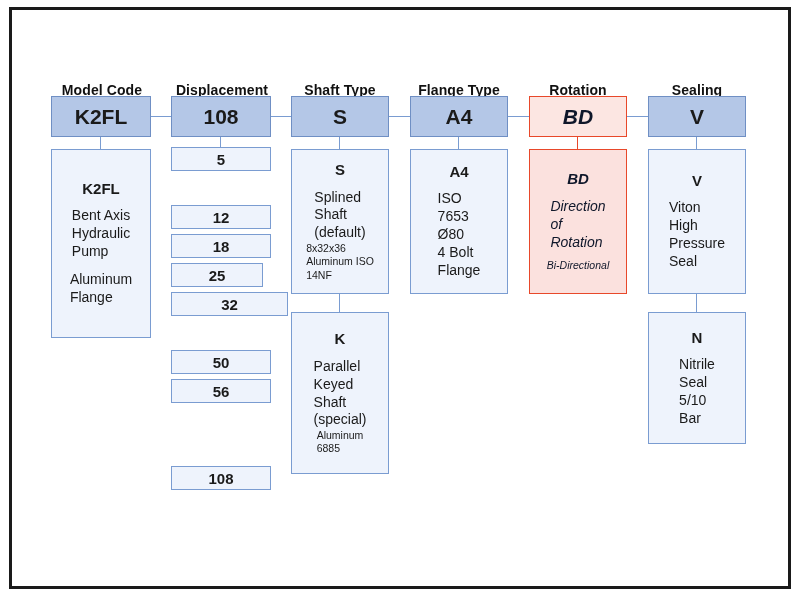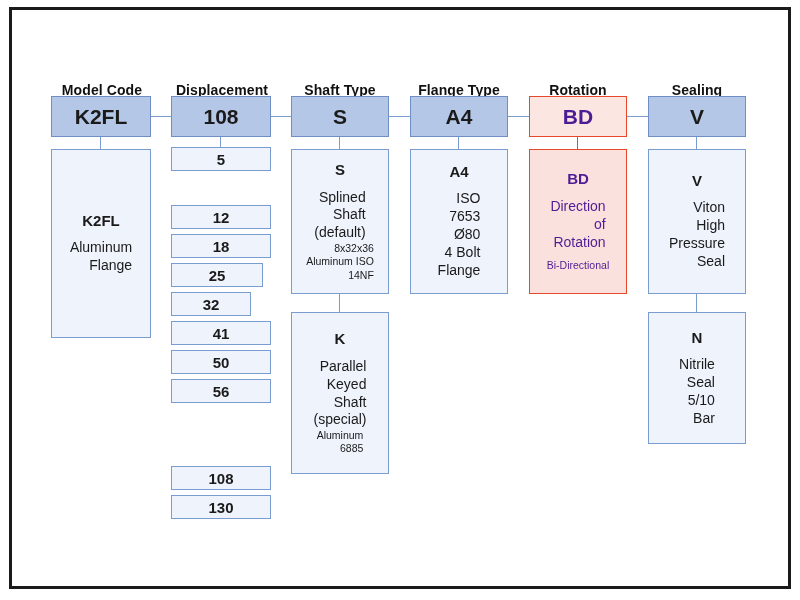--- a/index.html
+++ b/index.html
@@ -32,21 +32,21 @@
     color: #111111;
     letter-spacing: 0.1px;
     white-space: nowrap;
   }
 
   
   .box {
     position: absolute;
     border: 1.3px solid #7a9cd1;
     background: #eef3fc;
-    text-align: right;
+    text-align: left;
     color: #1a1a1a;
     display: flex;
     flex-direction: column;
     align-items: center;
     justify-content: center;
   }
   .box.header {
     background: #b4c7e7;
     border: 1.3px solid #6f8fc4;
   }
@@ -54,21 +54,21 @@
     font-size: 21px;
     font-weight: bold;
     line-height: 1.1;
   }
   .box.red {
     background: #fbe1de;
     border: 1.6px solid #e8482a;
     color: #ef3b1f;
   }
   .box.red.header { background: #fce6e2; }
-  .box.red .code, .box.red .sub, .box.red .sub-small { color: #4c1d95; }
+  .box.red .code, .box.red .sub, .box.red .sub-small { color: #0f172a; font-style: italic; }
 
   .code {
     font-size: 15px;
     font-weight: bold;
     line-height: 1.15;
   }
   .sub {
     font-size: 14px;
     line-height: 1.28;
     margin-top: 10px;
@@ -124,40 +124,43 @@
   <div class="hline" style="left:508px; top:116px; width:22px;"></div>
   <div class="hline" style="left:626px; top:116px; width:23px;"></div>
 
   <div class="box header" style="left:51px; top:96px; width:100px; height:41px;">
     <span class="code">K2FL</span>
   </div>
   <div class="vline" style="left:100px; top:137px; height:12px;"></div>
   <div class="box" style="left:51px; top:149px; width:100px; height:189px;">
     <span class="code">K2FL</span>
     <span class="sub">
+      <span>Bent Axis</span><br>
+      <span>Hydraulic</span><br>
+      <span>Pump</span>
+    </span>
+    <span class="sub">
       <span>Aluminum</span><br>
       <span>Flange</span>
     </span>
   </div>
 
   <div class="box header" style="left:171px; top:96px; width:100px; height:41px;">
     <span class="code">108</span>
   </div>
   <div class="vline" style="left:220px; top:137px; height:10px;"></div>
 
   <div class="list-item" style="left:171px; top:147px; width:100px; height:24px;">5</div>
   <div class="list-item" style="left:171px; top:205px; width:100px; height:24px;">12</div>
   <div class="list-item" style="left:171px; top:234px; width:100px; height:24px;">18</div>
   <div class="list-item" style="left:171px; top:263px; width:92px; height:24px;">25</div>
-  <div class="list-item" style="left:171px; top:292px; width:80px; height:24px;">32</div>
-  <div class="list-item" style="left:171px; top:321px; width:100px; height:24px;">41</div>
+  <div class="list-item" style="left:171px; top:292px; width:117px; height:24px;">32</div>
   <div class="list-item" style="left:171px; top:350px; width:100px; height:24px;">50</div>
   <div class="list-item" style="left:171px; top:379px; width:100px; height:24px;">56</div>
   <div class="list-item" style="left:171px; top:466px; width:100px; height:24px;">108</div>
-  <div class="list-item" style="left:171px; top:495px; width:100px; height:24px;">130</div>
 
   <div class="box header" style="left:291px; top:96px; width:98px; height:41px;">
     <span class="code">S</span>
   </div>
   <div class="vline" style="left:339px; top:137px; height:12px;"></div>
   <div class="box" style="left:291px; top:149px; width:98px; height:145px;">
     <span class="code">S</span>
     <span class="sub">
       <span>Splined</span><br>
       <span>Shaft</span><br>

